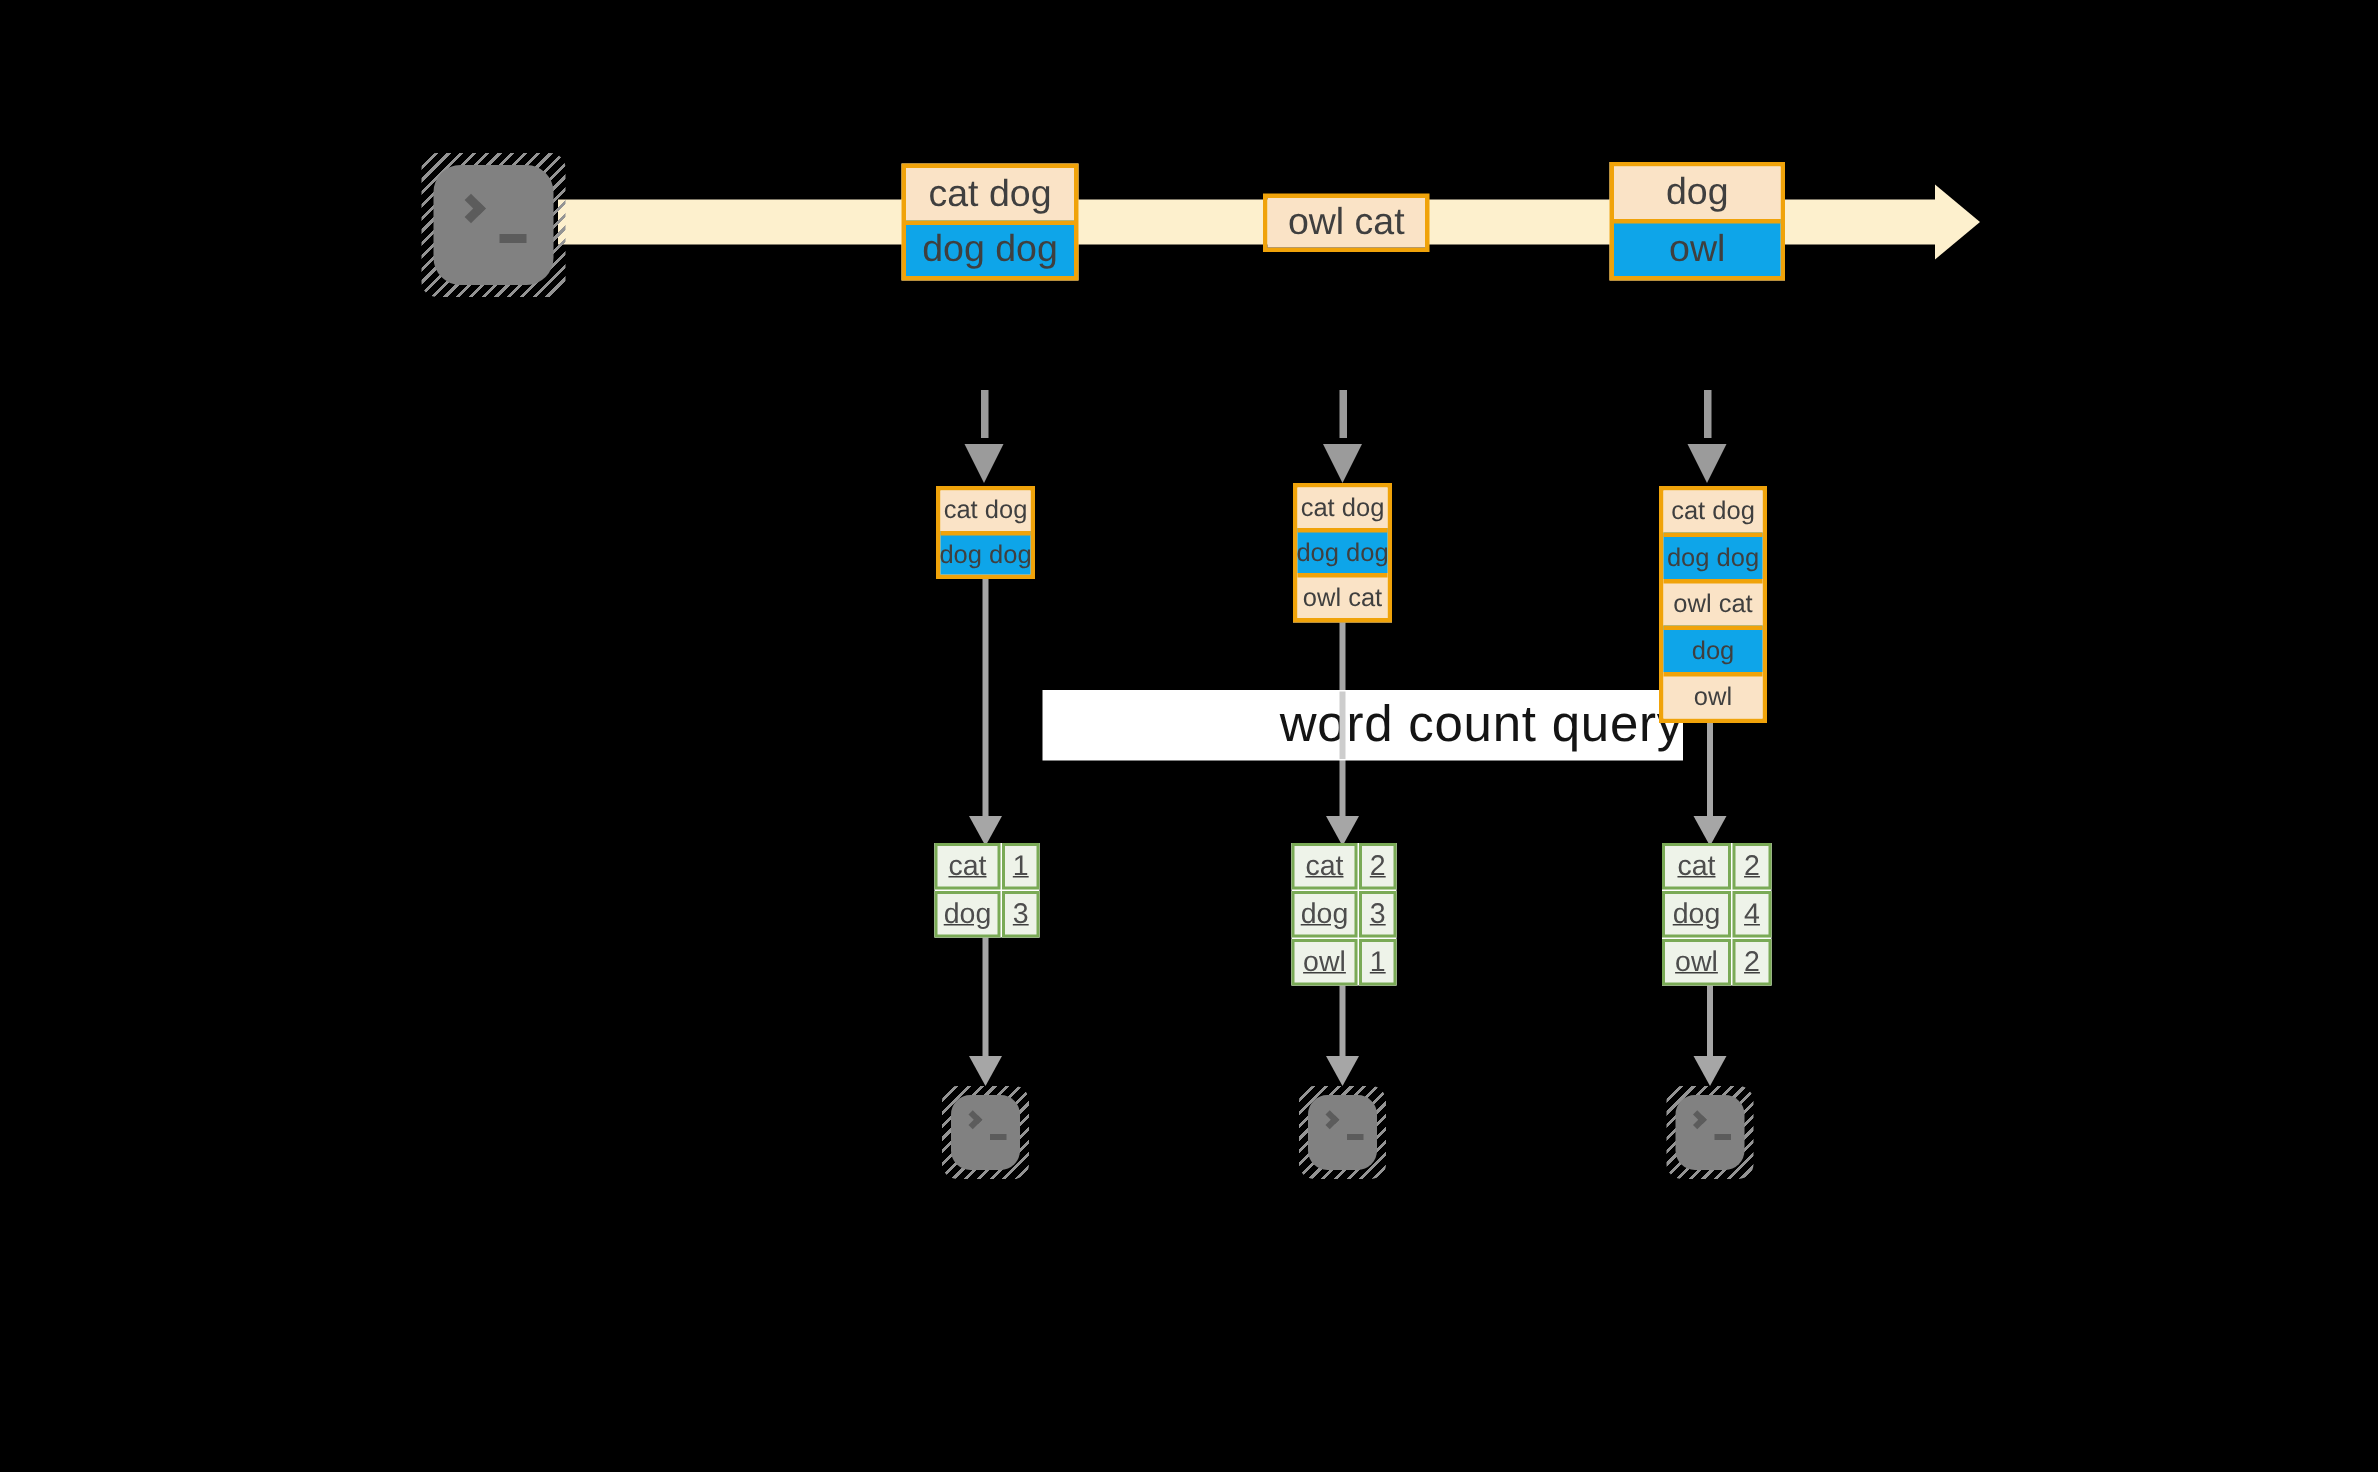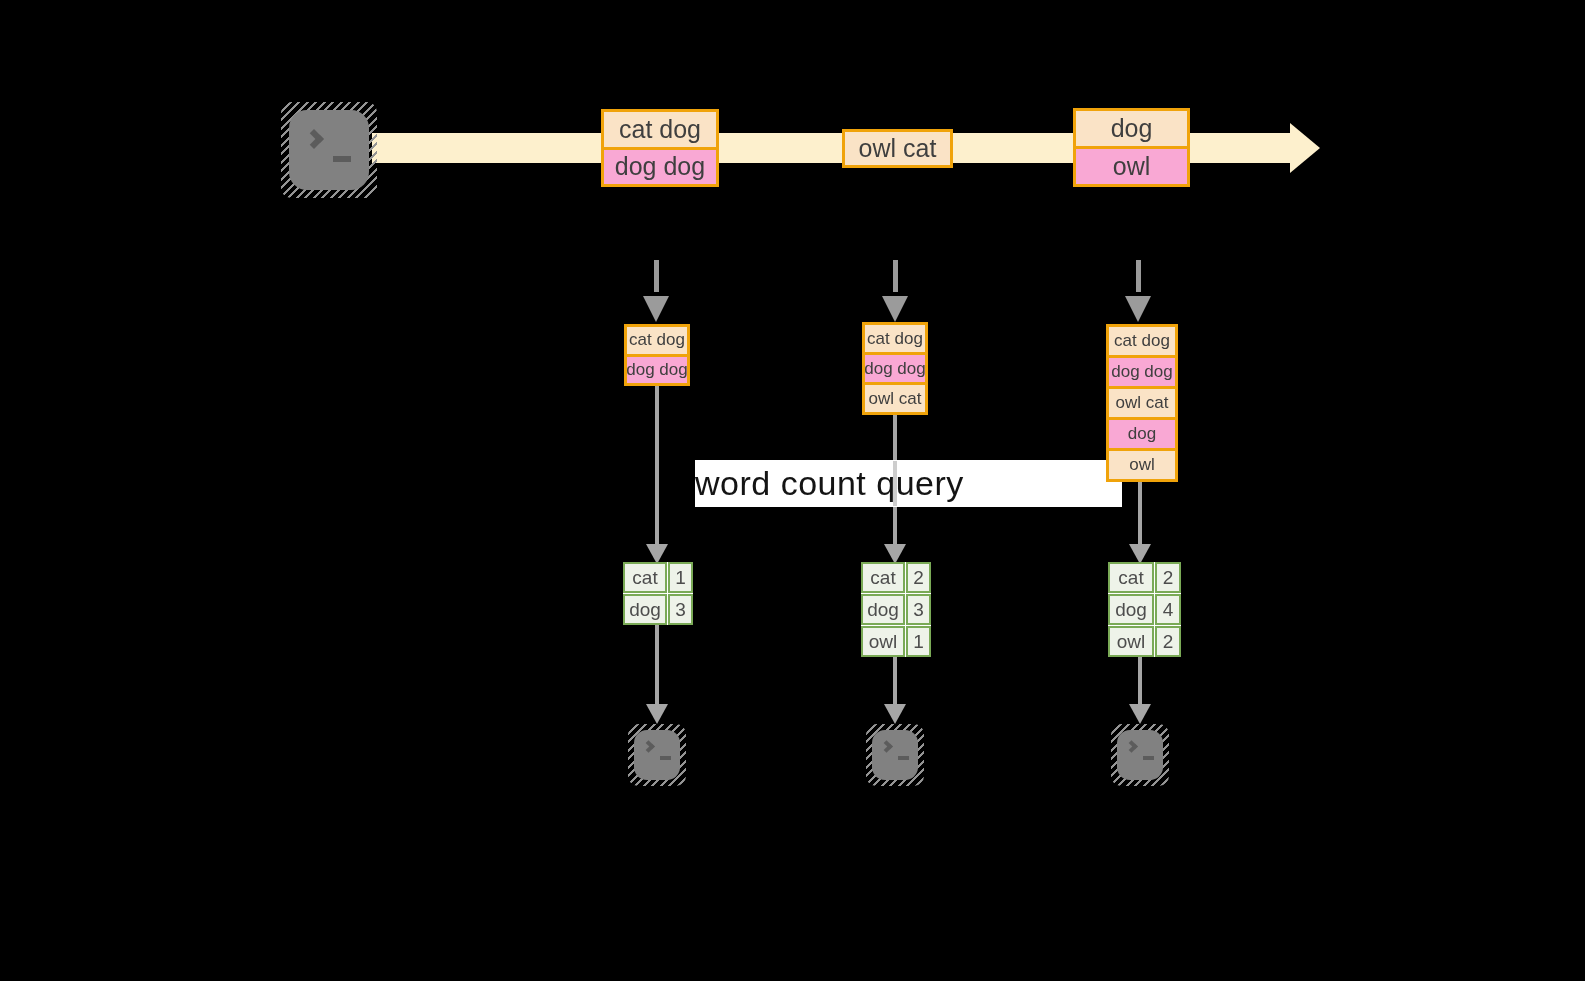--- a/index.html
+++ b/index.html
@@ -10,43 +10,43 @@
   }
   
   .band{position:absolute;left:372px;top:133px;width:920px;height:30px;background:#fdf0cd;z-index:1;}
   .band-head{position:absolute;left:1290px;top:123px;width:0;height:0;z-index:1;
     border-top:25px solid transparent;border-bottom:25px solid transparent;border-left:30px solid #fdf0cd;}
   
   .stack{position:absolute;display:flex;flex-direction:column;border:3px solid #f0a30a;z-index:4;background:#fdf3e4;}
   .stack .srow{flex:1;display:flex;align-items:center;justify-content:center;border-top:3px solid #f0a30a;white-space:nowrap;}
   .stack .srow:first-child{border-top:none;}
   .srow.dark{background:#fae3c6;}
-  .srow.light{background:#f9a8d4;}
+  .srow.light{background:#0ea5e9;}
   .msg{font-size:25px;}
   .msg1{left:601px;top:109px;width:118px;height:78px;}
   .msg2{left:842px;top:129px;width:111px;height:39px;}
   .msg3{left:1073px;top:108px;width:117px;height:79px;}
   .batch{font-size:17px;}
   .batch1{left:624px;top:324px;width:66px;height:62px;}
   .batch2{left:862px;top:322px;width:66px;height:93px;}
   .batch3{left:1106px;top:324px;width:72px;height:158px;}
   
   .dash{position:absolute;width:5px;height:32px;top:260px;background:#9b9b9b;z-index:1;}
   .dash-head{position:absolute;top:296px;width:0;height:0;z-index:1;
     border-left:13px solid transparent;border-right:13px solid transparent;border-top:26px solid #9b9b9b;}
   .line{position:absolute;width:4px;background:#a6a6a6;z-index:1;}
   .ahead{position:absolute;width:0;height:0;z-index:1;
     border-left:11px solid transparent;border-right:11px solid transparent;border-top:20px solid #a6a6a6;}
   
   .query-band{position:absolute;left:695px;top:460px;width:427px;height:47px;background:#ffffff;z-index:2;
-    display:flex;align-items:center;justify-content:flex-start;}
+    display:flex;align-items:center;justify-content:flex-end;}
   .query-band span{font-size:34px;font-weight:300;color:#141414;letter-spacing:.5px;}
   .line-over{position:absolute;left:893px;top:461px;width:4px;height:45px;background:#cdcdcd;z-index:3;}
   
-  .rtable{position:absolute;display:grid;gap:1px;background:#fff;z-index:4;}
+  .rtable{position:absolute;display:grid;gap:1px;background:#fff;z-index:4;text-decoration:underline;}
   .rtable .cell{height:31px;border:2px solid #7aaa56;background:#eef3e9;color:#4d4d4d;font-size:19px;
     display:flex;align-items:center;justify-content:center;}
   .t1{left:623px;top:562px;grid-template-columns:44px 25px;}
   .t2{left:861px;top:562px;grid-template-columns:44px 25px;}
   .t3{left:1108px;top:562px;grid-template-columns:46px 26px;}
   
   .term{position:absolute;z-index:5;border-radius:10px;
     background:repeating-linear-gradient(135deg,#949494 0 2px,rgba(0,0,0,0) 2px 6px);}
   .term .inner{position:absolute;background:#818181;}
   .term-src{left:281px;top:102px;width:96px;height:96px;}

